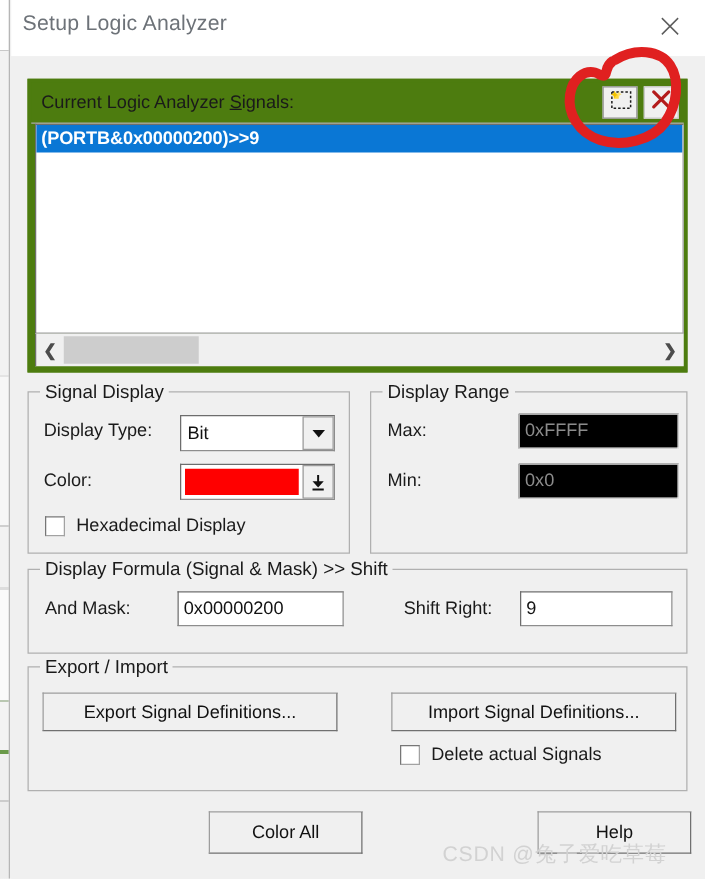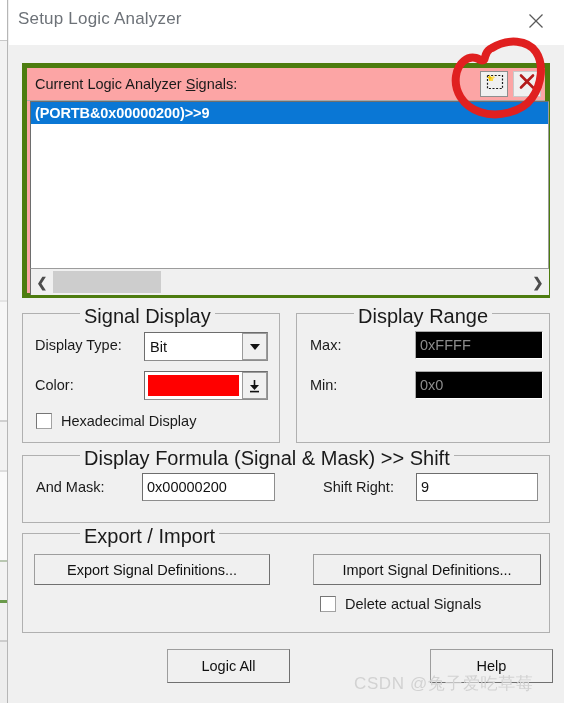--- a/index.html
+++ b/index.html
@@ -86,22 +86,22 @@
     width: 555px;
     height: 658px;
     background: #f0f0f0;
   }
 
   
   .signals-panel {
     position: absolute;
     left: 13px; top: 18px;
     width: 528px; height: 235px;
-    background: #fca5a5;
-    border: 5px solid #4d7c0f;
+    background: #4d7c0f;
+    border: 3px solid #4d7c0f;
     box-sizing: border-box;
   }
   .signals-header {
     position: absolute;
     left: 0; top: 0;
     width: 100%; height: 33px;
     box-sizing: border-box;
     border-bottom: 1px solid #a8a8a8;
   }
   .signals-label {
@@ -181,24 +181,23 @@
   .group {
     position: absolute;
     border: 1px solid #b0b0b0;
     box-sizing: border-box;
   }
   .group > .legend {
     position: absolute;
     top: -9px; left: 9px;
     background: #f0f0f0;
     padding: 0 4px;
-    font-size: 20px;
+    font-size: 15px;
     color: #1a1a1a;
     white-space: nowrap;
-    margin-left: 48px;
   }
 
   .g-signal-display { left: 13px; top: 268px; width: 258px; height: 130px; }
   .g-display-range  { left: 287px; top: 268px; width: 254px; height: 130px; }
   .g-display-formula{ left: 13px; top: 410px; width: 528px; height: 68px; }
   .g-export-import  { left: 13px; top: 488px; width: 528px; height: 100px; }
 
   .fld-label {
     position: absolute;
     font-size: 14.5px;
@@ -446,21 +445,21 @@
 
         <div class="pushbtn" style="left:11px; top:20px; width:236px; height:31px;">Export Signal Definitions...</div>
         <div class="pushbtn" style="left:290px; top:20px; width:228px; height:31px;">Import Signal Definitions...</div>
 
         <div class="checkbox" style="left:297px; top:62px;">
           <div class="box"></div>
           <div class="cb-label">Delete actual Signals</div>
         </div>
       </div>
 
-      <div class="pushbtn" style="left:158px; top:604px; width:123px; height:34px;">Logic All</div>
+      <div class="pushbtn" style="left:158px; top:604px; width:123px; height:34px;">Color All</div>
       <div class="pushbtn" style="left:421px; top:604px; width:123px; height:34px;">Help</div>
 
     </div>
   </div>
 
   <div class="watermark">CSDN @兔子爱吃草莓</div>
 
   <div class="annotation">
     <svg width="110" height="92" viewBox="0 0 110 92" aria-hidden="true">
       <path id="anno-path" d="M46 16 C 62 6, 82 8, 90 20

